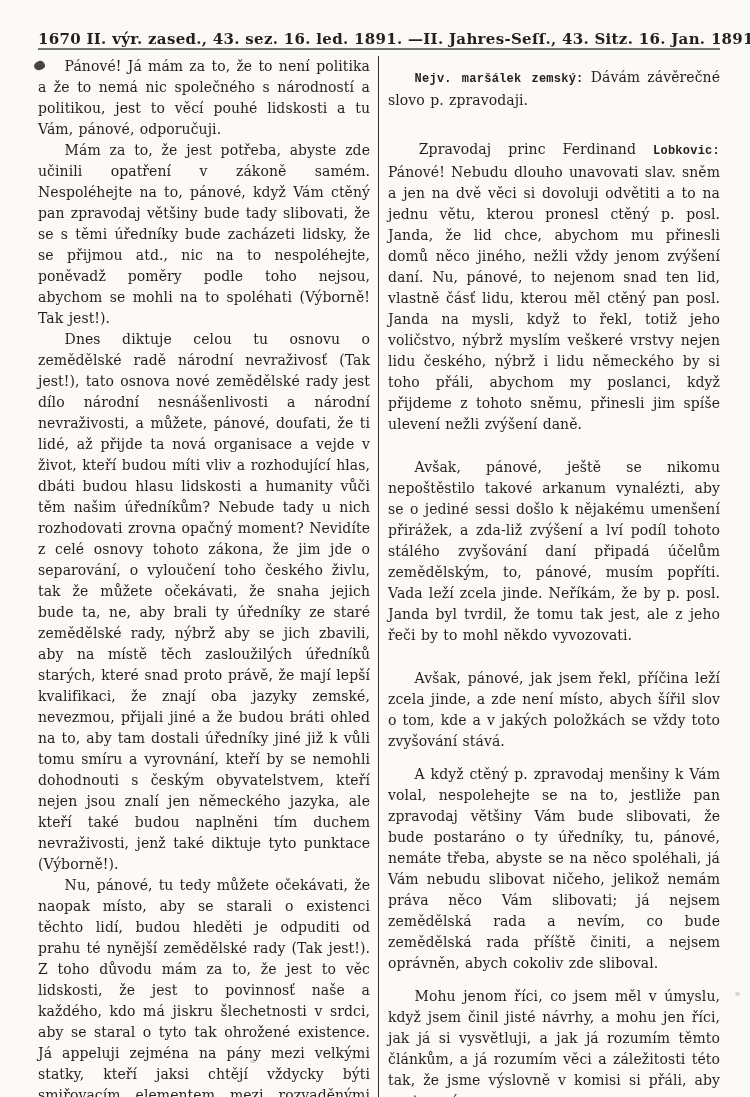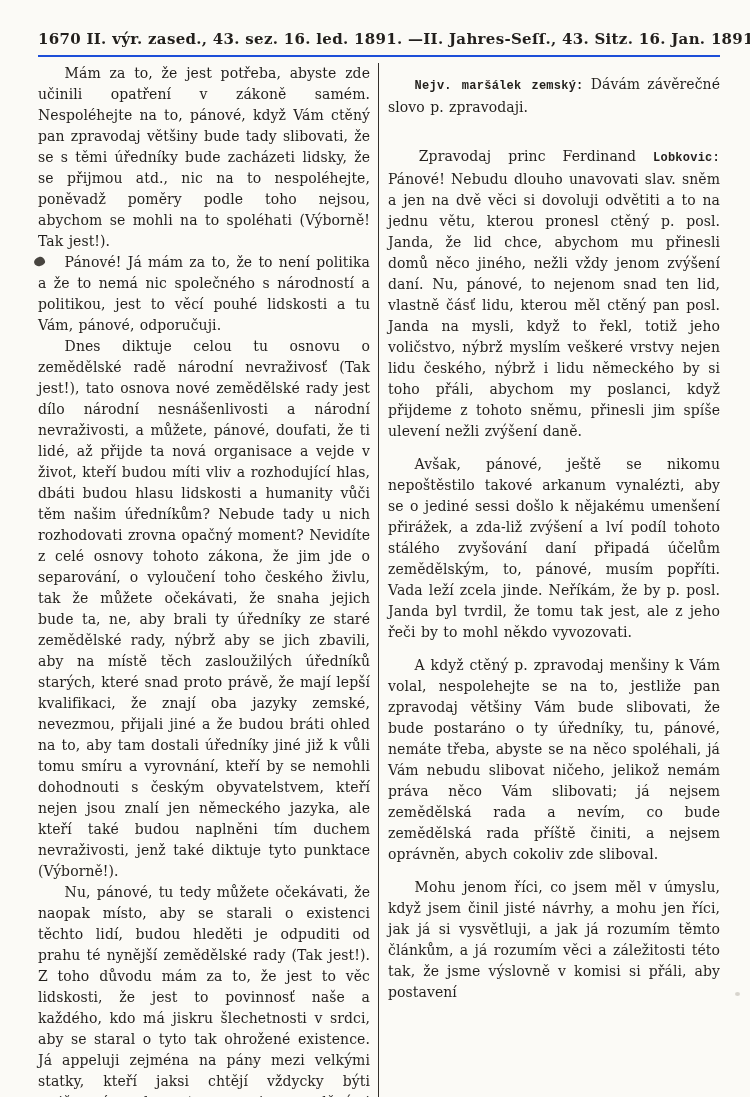--- a/index.html
+++ b/index.html
@@ -16,22 +16,21 @@
     position: relative;
   }
   
   .header {
     display: flex;
     justify-content: space-between;
     align-items: baseline;
     font-weight: bold;
     font-size: 15px;
     letter-spacing: 0.02em;
-    padding-bottom: 7px;
-    border-bottom: 2px solid #1d4ed8;
+    border-bottom: 2px solid #737373;
     white-space: nowrap;
   }
   .h-de { font-weight: 700; }
   
   .columns {
     display: flex;
     margin-top: 6px;
     min-height: 970px;
     align-items: stretch;
   }
@@ -41,21 +40,21 @@
   p {
     text-align: justify;
     word-spacing: 0.06em;
     letter-spacing: 0.005em;
   }
   .ind { text-indent: 1.9em; }
   .noind { text-indent: 0; }
   .rel { position: relative; }
   .marshal { margin: 11px 0; }
   .reporter { margin-top: 28px; text-indent: 2.2em; }
-  .gap-sm { margin-top: 12px; }
+  .gap-sm { margin-top: 22px; }
   .gap-xs { margin-top: 12px; }
   .speaker {
     font-family: Liberation Mono, monospace;
     font-weight: 700;
     font-size: 12px;
     letter-spacing: 0.02em;
   }
   
   .smudge {
     position: absolute;
@@ -81,30 +80,31 @@
 <div class="page">
 
   <header class="header">
     <span class="h-cz">1670 II. výr. zased., 43. sez. 16. led. 1891. —</span>
     <span class="h-de">II. Jahres-Seſſ., 43. Sitz. 16. Jan. 1891.</span>
   </header>
 
   <div class="columns">
 
     <div class="col col-left">
+      <p class="ind rel"><span class="smudge"></span><span>Pánové! Já mám za to, že to není politika a že to nemá nic společného s národností a politikou, jest to věcí pouhé lidskosti a tu Vám, pánové, odporučuji.</span></p>
       <p class="ind">Mám za to, že jest potřeba, abyste zde učinili opatření v zákoně samém. Nespoléhejte na to, pánové, když Vám ctěný pan zpravodaj většiny bude tady slibovati, že se s těmi úředníky bude zacházeti lidsky, že se přijmou atd., nic na to nespoléhejte, poněvadž poměry podle toho nejsou, abychom se mohli na to spoléhati (Výborně! Tak jest!).</p>
-      <p class="ind rel"><span class="smudge"></span><span>Pánové! Já mám za to, že to není politika a že to nemá nic společného s národností a politikou, jest to věcí pouhé lidskosti a tu Vám, pánové, odporučuji.</span></p>
       <p class="ind">Dnes diktuje celou tu osnovu o zemědělské radě národní nevraživosť (Tak jest!), tato osnova nové zemědělské rady jest dílo národní nesnášenlivosti a národní nevraživosti, a můžete, pánové, doufati, že ti lidé, až přijde ta nová organisace a vejde v život, kteří budou míti vliv a rozhodující hlas, dbáti budou hlasu lidskosti a humanity vůči těm našim úředníkům? Nebude tady u nich rozhodovati zrovna opačný moment? Nevidíte z celé osnovy tohoto zákona, že jim jde o separování, o vyloučení toho českého živlu, tak že můžete očekávati, že snaha jejich bude ta, ne, aby brali ty úředníky ze staré zemědělské rady, nýbrž aby se jich zbavili, aby na místě těch zasloužilých úředníků starých, které snad proto právě, že mají lepší kvalifikaci, že znají oba jazyky zemské, nevezmou, přijali jiné a že budou bráti ohled na to, aby tam dostali úředníky jiné již k vůli tomu smíru a vyrovnání, kteří by se nemohli dohodnouti s českým obyvatelstvem, kteří nejen jsou znalí jen německého jazyka, ale kteří také budou naplněni tím duchem nevraživosti, jenž také diktuje tyto punktace (Výborně!).</p>
       <p class="ind">Nu, pánové, tu tedy můžete očekávati, že naopak místo, aby se starali o existenci těchto lidí, budou hleděti je odpuditi od prahu té nynější zemědělské rady (Tak jest!). Z toho důvodu mám za to, že jest to věc lidskosti, že jest to povinnosť naše a každého, kdo má jiskru šlechetnosti v srdci, aby se staral o tyto tak ohrožené existence. Já appeluji zejména na pány mezi velkými statky, kteří jaksi chtějí vždycky býti smiřovacím elementem mezi rozvaděnými národnostmi. Nu, pánové, tady nejedná se o žádný moment národnostní, tu se jedná o moment čistě hu-</p>
     </div>
 
     <div class="col col-right">
       <p class="ind marshal"><b class="speaker">Nejv. maršálek zemský:</b> <span>Dávám závěrečné slovo p. zpravodaji.</span></p>
       <p class="reporter"><span>Zpravodaj princ Ferdinand </span><b class="speaker">Lobkovic:</b> <span>Pánové! Nebudu dlouho unavovati slav. sněm a jen na dvě věci si dovoluji odvětiti a to na jednu větu, kterou pronesl ctěný p. posl. Janda, že lid chce, abychom mu přinesli domů něco jiného, nežli vždy jenom zvýšení daní. Nu, pánové, to nejenom snad ten lid, vlastně čásť lidu, kterou měl ctěný pan posl. Janda na mysli, když to řekl, totiž jeho voličstvo, nýbrž myslím veškeré vrstvy nejen lidu českého, nýbrž i lidu německého by si toho přáli, abychom my poslanci, když přijdeme z tohoto sněmu, přinesli jim spíše ulevení nežli zvýšení daně.</span></p>
       <p class="ind gap-sm">Avšak, pánové, ještě se nikomu nepoštěstilo takové arkanum vynalézti, aby se o jediné sessi došlo k nějakému umenšení přirážek, a zda-liž zvýšení a lví podíl tohoto stálého zvyšování daní připadá účelům zemědělským, to, pánové, musím popříti. Vada leží zcela jinde. Neříkám, že by p. posl. Janda byl tvrdil, že tomu tak jest, ale z jeho řeči by to mohl někdo vyvozovati.</p>
+      <p class="ind gap-sm">Avšak, pánové, jak jsem řekl, příčina leží zcela jinde, a zde není místo, abych šířil slov o tom, kde a v jakých položkách se vždy toto zvyšování stává.</p>
       <p class="ind gap-xs">A když ctěný p. zpravodaj menšiny k Vám volal, nespolehejte se na to, jestliže pan zpravodaj většiny Vám bude slibovati, že bude postaráno o ty úředníky, tu, pánové, nemáte třeba, abyste se na něco spoléhali, já Vám nebudu slibovat ničeho, jelikož nemám práva něco Vám slibovati; já nejsem zemědělská rada a nevím, co bude zemědělská rada příště činiti, a nejsem oprávněn, abych cokoliv zde sliboval.</p>
       <p class="ind gap-xs">Mohu jenom říci, co jsem měl v úmyslu, když jsem činil jisté návrhy, a mohu jen říci, jak já si vysvětluji, a jak já rozumím těmto článkům, a já rozumím věci a záležitosti této tak, že jsme výslovně v komisi si přáli, aby postavení</p>
     </div>
 
   </div>
 
   <span class="speck speck-1"></span>
 
   <span class="speck speck-3"></span>
 

